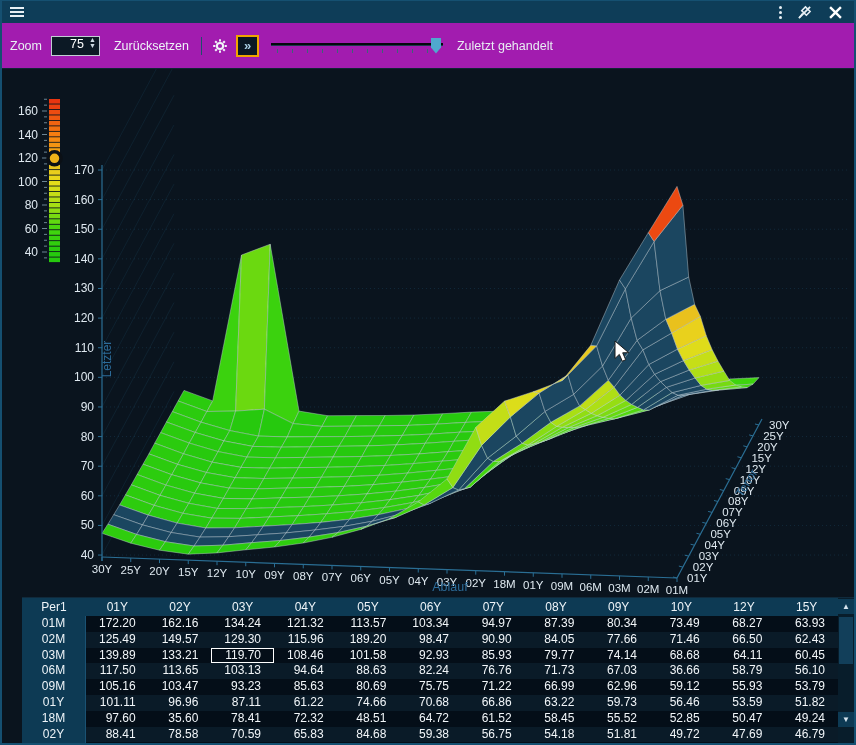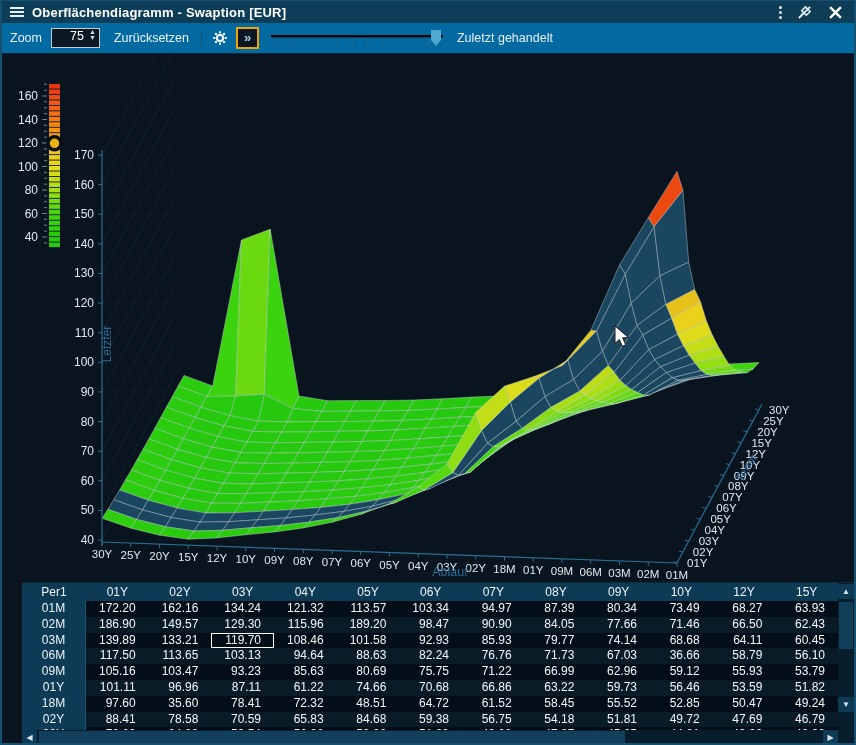--- a/index.html
+++ b/index.html
@@ -8,21 +8,21 @@
           border:2px solid #155071;border-top-width:1px;overflow:hidden;}
   
   .titlebar{height:22px;background:#0e3d58;display:flex;align-items:center;padding:0 6px;color:#fff;}
   .hamburger{width:14px;display:flex;flex-direction:column;gap:2px;margin:0 8px 0 2px;cursor:pointer;}
   .hamburger div{height:2px;background:#e8f0f5;}
   .title{font-size:13px;font-weight:bold;letter-spacing:.2px;}
   .tb-right{margin-left:auto;display:flex;align-items:center;gap:13px;padding-right:4px;}
   .dots{display:flex;flex-direction:column;gap:2px;}
   .dots i{width:3px;height:3px;border-radius:50%;background:#e8f0f5;}
   
-  .toolbar{height:31px;background:#0369a1;display:flex;align-items:center;padding:12px 8px;color:#e8eef3;
+  .toolbar{height:46px;background:#a21caf;display:flex;align-items:center;padding:12px 8px;color:#e8eef3;
            border-bottom:1px solid #0e2534;}
   .lbl{font-size:12.5px;}
   .zoominput{display:flex;align-items:flex-start;height:20px;border:1px solid #c2ccd3;background:#0c1925;margin:0 10px 0 9px;}
   .zoominput input{width:34px;background:transparent;border:none;color:#fff;font-size:12.5px;text-align:right;outline:none;padding:0 2px;}
   .spin{display:flex;flex-direction:column;width:13px;align-items:center;line-height:6px;font-size:7px;color:#cfdbe4;cursor:pointer;}
   .btn-text{font-size:12.5px;color:#eef4f8;background:none;border:none;cursor:pointer;padding:0 4px;}
   .vsep{width:1px;height:18px;background:#1d506b;margin:0 8px;}
   .iconbtn{background:none;border:none;padding:2px;cursor:pointer;display:flex;align-items:center;}
   .expand-btn{width:23px;height:22px;margin-left:6px;border:2px solid #efa400;background:#0b1823;
               color:#a9cfe2;font-size:13px;font-weight:bold;line-height:16px;cursor:pointer;}
@@ -57,21 +57,20 @@
 <body>
 
 <div class="window">
 
   <div class="titlebar">
     <div class="hamburger">
         <div></div>
         <div></div>
         <div></div>
       </div>
-    <span class="title">Oberflächendiagramm - Swaption [EUR]</span>
     <div class="tb-right">
       <div class="dots">
           <i></i>
           <i></i>
           <i></i>
         </div>
       <span class="iconbtn">
         <svg width="15" height="15" viewBox="0 0 16 16">
             <path d="M9 2 L14 7 L10 11 L5 6 Z" fill="none" stroke="#e8f0f5" stroke-width="1.6"></path>
             <path d="M6 9 L2.5 13.5" stroke="#e8f0f5" stroke-width="1.6"></path>
@@ -627,21 +626,21 @@
           <div class="tc">103.34</div>
           <div class="tc">94.97</div>
           <div class="tc">87.39</div>
           <div class="tc">80.34</div>
           <div class="tc">73.49</div>
           <div class="tc">68.27</div>
           <div class="tc">63.93</div>
         </div>
         <div class="tgrid trow">
           <div class="rl">02M</div>
-          <div class="tc">186.90</div>
+          <div class="tc">125.49</div>
           <div class="tc">149.57</div>
           <div class="tc">129.30</div>
           <div class="tc">115.96</div>
           <div class="tc">189.20</div>
           <div class="tc">98.47</div>
           <div class="tc">90.90</div>
           <div class="tc">84.05</div>
           <div class="tc">77.66</div>
           <div class="tc">71.46</div>
           <div class="tc">66.50</div>

